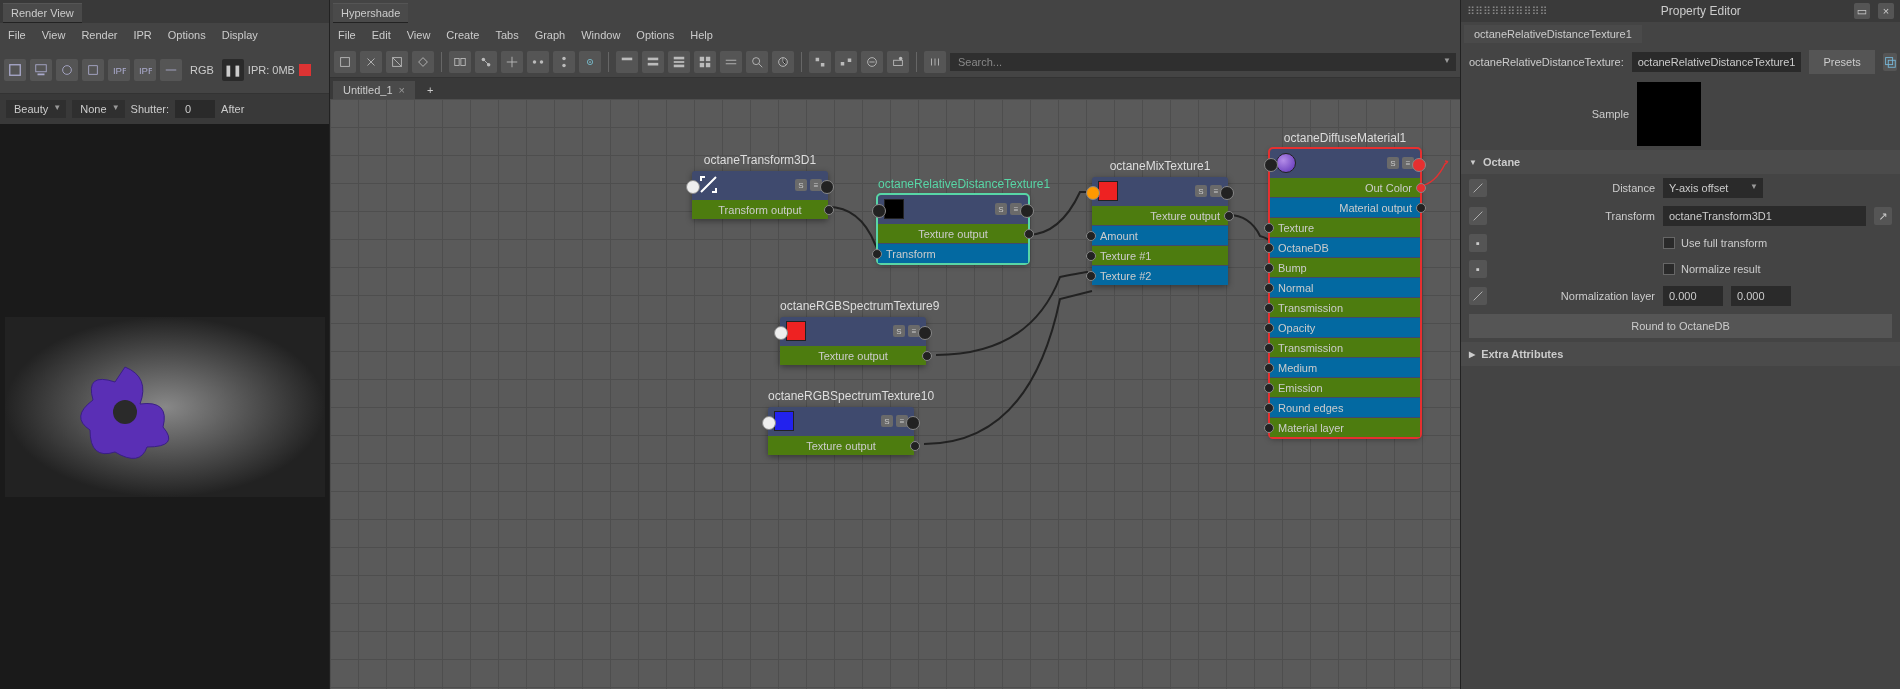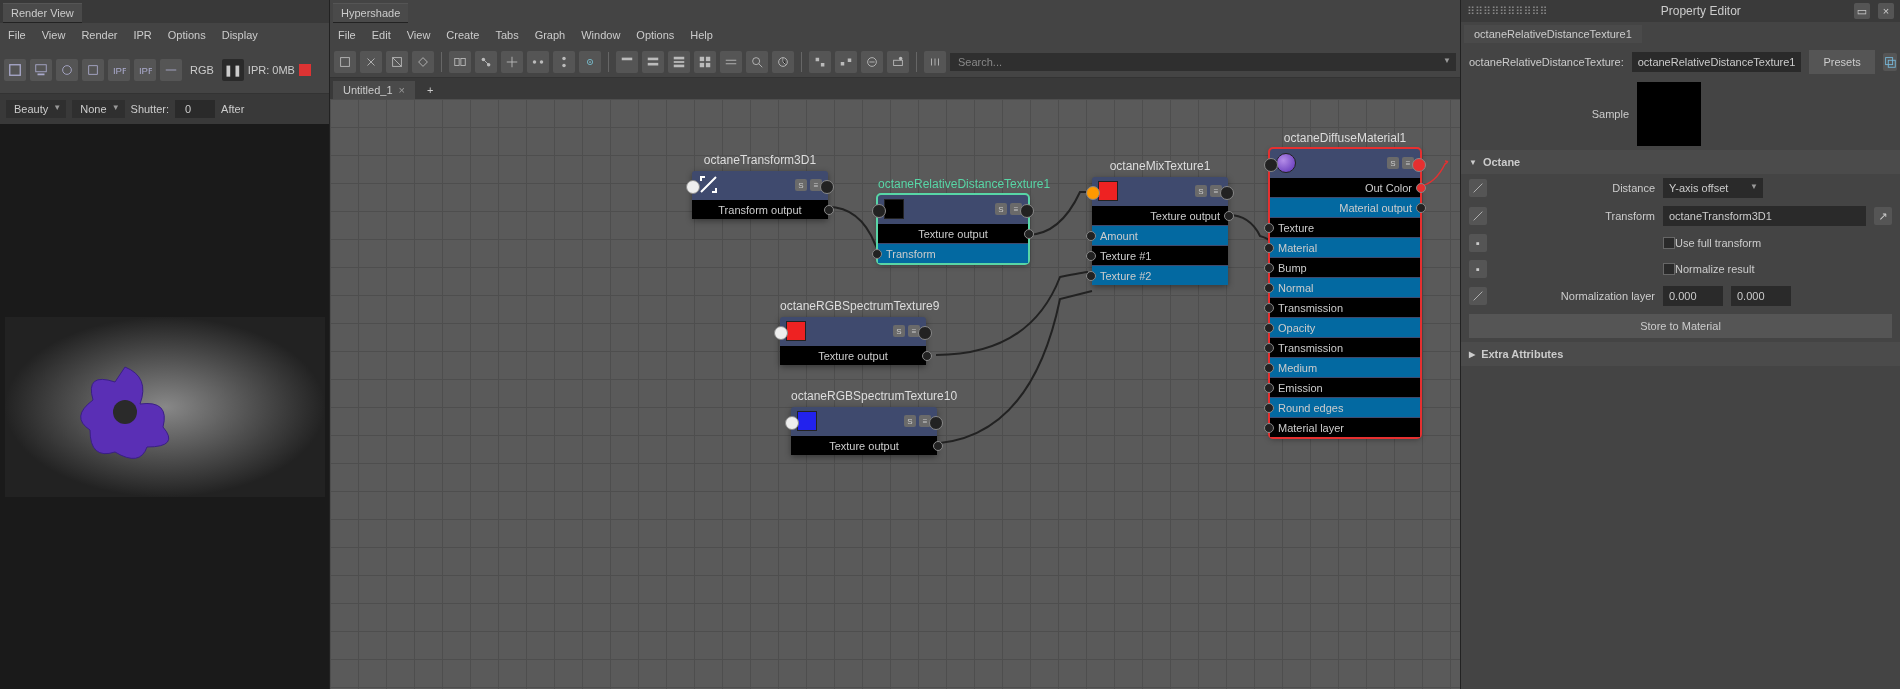--- a/index.html
+++ b/index.html
@@ -26,36 +26,36 @@
 .plus{background:#393939;padding:3px 10px;cursor:pointer}
 .canvas{flex:1;background:#5a5a5a;position:relative;background-image:linear-gradient(#4e4e4e 1px,transparent 1px),linear-gradient(90deg,#4e4e4e 1px,transparent 1px);background-size:28px 28px}
 .node{position:absolute;background:#3f4a6e;border-radius:3px;box-shadow:0 2px 6px rgba(0,0,0,.4)}
 .node.sel{outline:2px solid #58d6a6}
 .node.sel2{outline:2px solid #e63030}
 .node-title{position:absolute;top:-18px;width:100%;text-align:center;font-size:12px;color:#ddd}
 .node-head{height:28px;display:flex;align-items:center;padding:0 6px;gap:6px}
 .sw{width:20px;height:20px;border:1px solid #222}
 .dots{display:flex;gap:3px;margin-left:auto}
 .dot{width:12px;height:12px;background:#6a6a6a;display:flex;align-items:center;justify-content:center;font-size:8px;border-radius:2px}
-.nrow{height:20px;display:flex;align-items:center;padding:0 8px;background:#000000;border-top:1px solid #3f4a6e;position:relative;font-size:11px}
+.nrow{height:20px;display:flex;align-items:center;padding:0 8px;background:#4d7c0f;border-top:1px solid #3f4a6e;position:relative;font-size:11px}
 .nrow.dark{background:#0369a1}
 .port{width:10px;height:10px;border-radius:50%;background:#222;border:1px solid #888;position:absolute}
 .port.l{left:-6px}
 .port.r{right:-6px}
 .port.lg{width:14px;height:14px}
 .prop-head{display:flex;align-items:center;padding:3px 6px;gap:8px;background:#3a3a3a}
 .prop-title{flex:1;text-align:center;font-size:12px}
 .prop-tab{background:#4a4a4a;padding:3px 10px;display:inline-block;margin:3px}
 .prow{display:flex;align-items:center;padding:4px 8px;gap:8px}
 .plabel{width:160px;text-align:right;font-size:11px}
 .pinput{flex:1;background:#2a2a2a;padding:4px 6px;font-size:11px}
 .btn{background:#555;padding:6px 14px;cursor:pointer}
 .section{display:flex;align-items:center;padding:6px 8px;gap:6px;background:#4b4b4b;font-weight:bold}
 .section .arr{font-size:8px}
-.chk{display:flex;align-items:center;}
+.chk{display:flex;align-items:center;gap:6px}
 .chk .box{width:12px;height:12px;background:#2a2a2a;border:1px solid #666}
 .swatch{width:64px;height:64px;background:#000}
 .iprsq{width:12px;height:12px;background:#d33}
 svg.conn{position:absolute;top:0;left:0;width:100%;height:100%;pointer-events:none}
 </style>
 </head>
 <body>
 
 <div class="root">
 
@@ -349,21 +349,21 @@
               <div class="dot">≡</div>
             </div>
 <div class="port lg r" style="top:9px"></div>
 </div>
 <div class="nrow" style="justify-content:center">
             <span>Texture output</span>
             <div class="port r"></div>
           </div>
 </div>
 
-<div class="node" style="left:461px;top:308px;width:146px">
+<div class="node" style="left:438px;top:308px;width:146px">
 <div class="node-title">octaneRGBSpectrumTexture10</div>
 <div class="node-head">
 <div class="port lg l" style="top:9px;background:#eee"></div>
 <div class="sw" style="background:#22e"></div>
 <div class="dots">
               <div class="dot">S</div>
               <div class="dot">≡</div>
             </div>
 <div class="port lg r" style="top:9px"></div>
 </div>
@@ -420,21 +420,21 @@
 <div class="nrow dark" style="justify-content:flex-end">
             <span>Material output</span>
             <div class="port r"></div>
           </div>
 <div class="nrow">
             <div class="port l"></div>
             <span>Texture</span>
           </div>
 <div class="nrow dark">
             <div class="port l"></div>
-            <span>Material</span>
+            <span>OctaneDB</span>
           </div>
 <div class="nrow">
             <div class="port l"></div>
             <span>Bump</span>
           </div>
 <div class="nrow dark">
             <div class="port l"></div>
             <span>Normal</span>
           </div>
 <div class="nrow">
@@ -537,20 +537,20 @@
 <div class="ico" style="width:18px;height:18px">
           <svg viewBox="0 0 16 16">
             <path d="M3 13L13 3" stroke="#bbb"></path>
           </svg>
         </div>
 <div class="plabel">Normalization layer</div>
 <div class="pinput" style="flex:0 0 60px">0.000</div>
 <div class="pinput" style="flex:0 0 60px">0.000</div>
 </div>
 <div class="prow">
-<div class="btn" style="flex:1;text-align:center">Store to Material</div>
+<div class="btn" style="flex:1;text-align:center">Round to OctaneDB</div>
 </div>
 <div class="section">
         <span class="arr">▶</span>
         <span>Extra Attributes</span>
       </div>
 </div>
 </div>
 
 </body></html>

